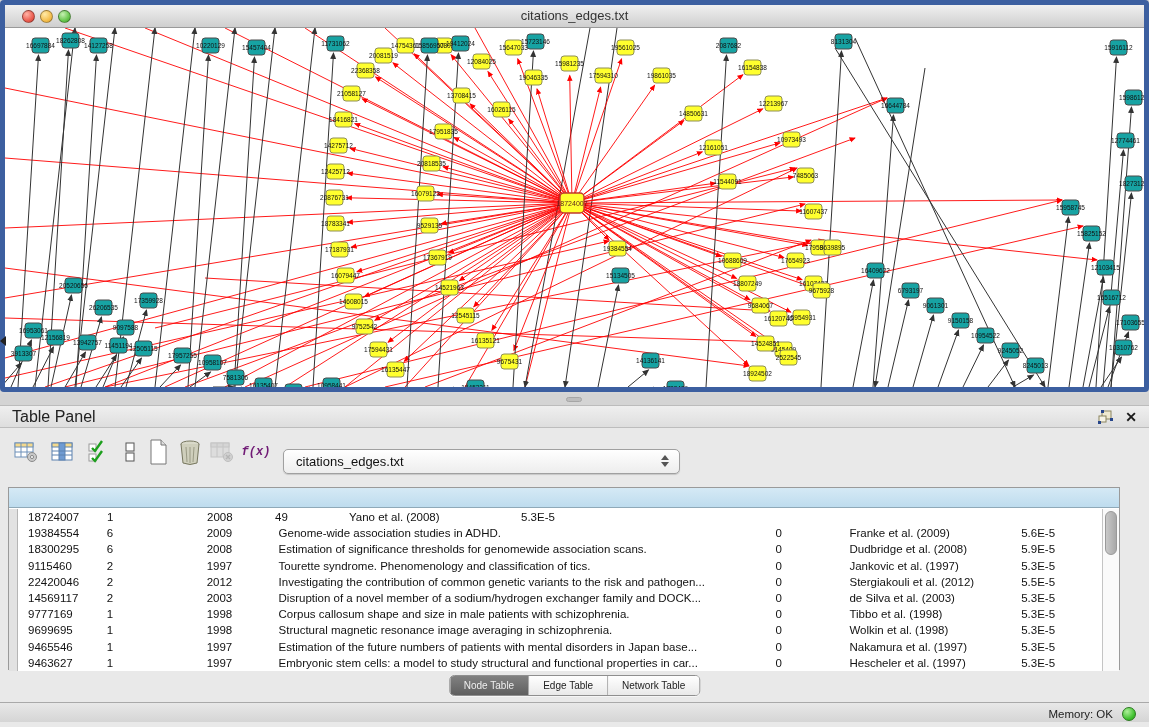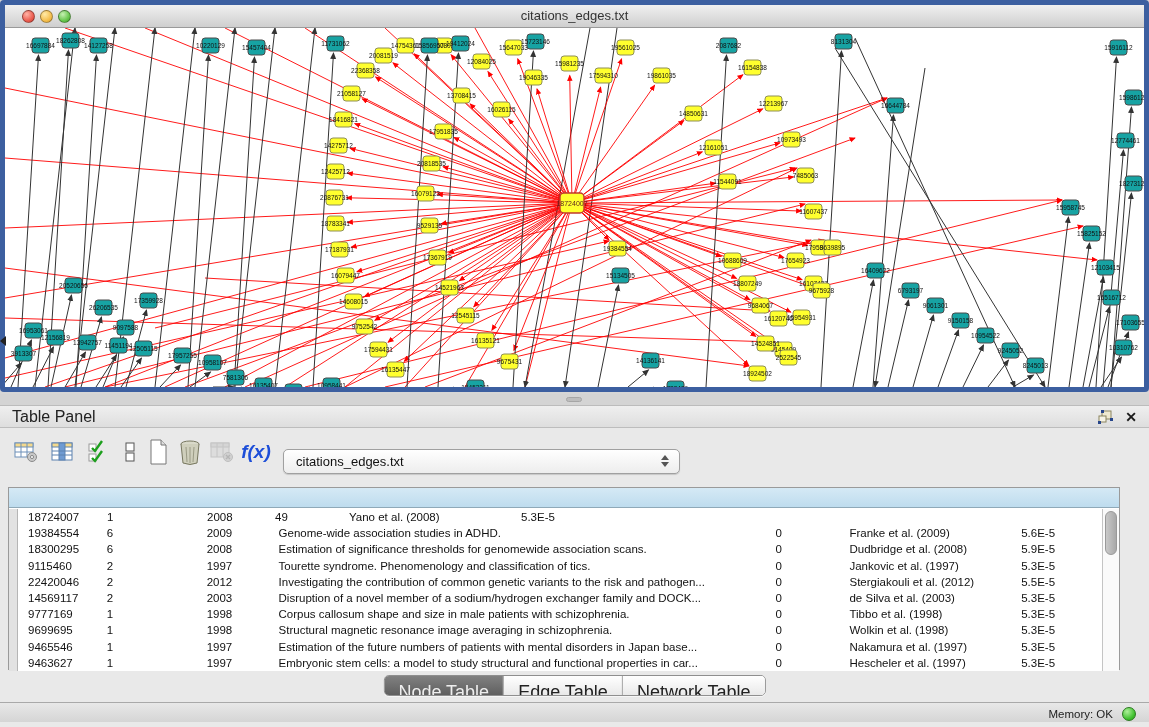--- a/index.html
+++ b/index.html
@@ -35,22 +35,22 @@
   #panel-header { height:22px; background:linear-gradient(#efefef,#dedede);
     border-bottom:1px solid #bdbdbd; position:relative; }
   #panel-title { font-size:16px; color:#222; line-height:21px; padding-left:12px; }
   #float-btn { position:absolute; right:36px; top:4px; width:15px; height:14px; cursor:pointer; }
   #close-btn { position:absolute; right:12px; top:2px; font-size:14px; font-weight:bold;
     color:#1a1a1a; cursor:pointer; line-height:18px; }
 
   #toolbar { position:absolute; left:0; top:30px; width:1149px; height:36px; }
   .tool { position:absolute; top:2px; width:28px; height:28px; display:flex;
     align-items:center; justify-content:center; cursor:pointer; }
-  .fx { font-family:Liberation Sans, sans-serif; font-style:italic; font-weight:bold;
-    font-size:19px; color:#1d4ed8; }
+  .fx { font-family:Liberation Mono, monospace; font-style:italic; font-weight:bold;
+    font-size:12px; color:#701a75; }
   #source-select { position:absolute; left:283px; top:43px; width:397px; height:25px;
     border:1px solid #a0a0a0; border-radius:5px;
     background:linear-gradient(#ffffff,#ededed); box-shadow:0 1px 1px rgba(0,0,0,.15);
     font-size:13px; color:#111; line-height:23px; padding-left:12px; cursor:pointer; }
   #select-arrows { position:absolute; right:10px; top:3px; width:9px; height:18px; }
   #select-arrows i { display:block; width:0; height:0; margin:2px auto;
     border-left:4px solid transparent; border-right:4px solid transparent; }
   #select-arrows .up   { border-bottom:5px solid #555; }
   #select-arrows .down { border-top:5px solid #555; }
 
@@ -78,21 +78,21 @@
   .hcell.c-name{ width:92px; } 
   #vscroll { position:absolute; right:0; top:21px; width:17px; height:162px;
     background:#fafafa; border-left:1px solid #c4c4c4; }
   #vthumb { position:absolute; left:2px; top:2px; width:12px; height:44px;
     border-radius:6px; background:linear-gradient(90deg,#c9c9c9,#a8a8a8); border:1px solid #999; }
 
   
   #table-tabs { position:absolute; left:50%; top:269px; transform:translateX(-50%);
     display:flex; height:21px; border:1px solid #8f8f8f; border-radius:5px;
     overflow:hidden; background:#fff; box-shadow:0 1px 0 rgba(255,255,255,.6); }
-  .seg { font-size:18px; padding:6px 14px; line-height:20px; color:#222;
+  .seg { font-size:10px; padding:0 14px; line-height:20px; color:#222;
     background:linear-gradient(#ffffff,#e9e9e9); border-right:1px solid #9a9a9a;
     cursor:pointer; white-space:nowrap; }
   .seg:last-child { border-right:none; }
   .seg.active { background:linear-gradient(#818181,#5f5f5f); color:#eee; }
 
   
   #status-bar { position:absolute; left:0; top:702px; width:1149px; height:20px;
     background:linear-gradient(#e8e8e8,#d5d5d5); border-top:1px solid #a9a9a9; }
   #memory-label { position:absolute; right:36px; top:5px; font-size:11.5px; color:#222; }
   #memory-dot { position:absolute; right:13px; top:4px; width:14px; height:14px;

